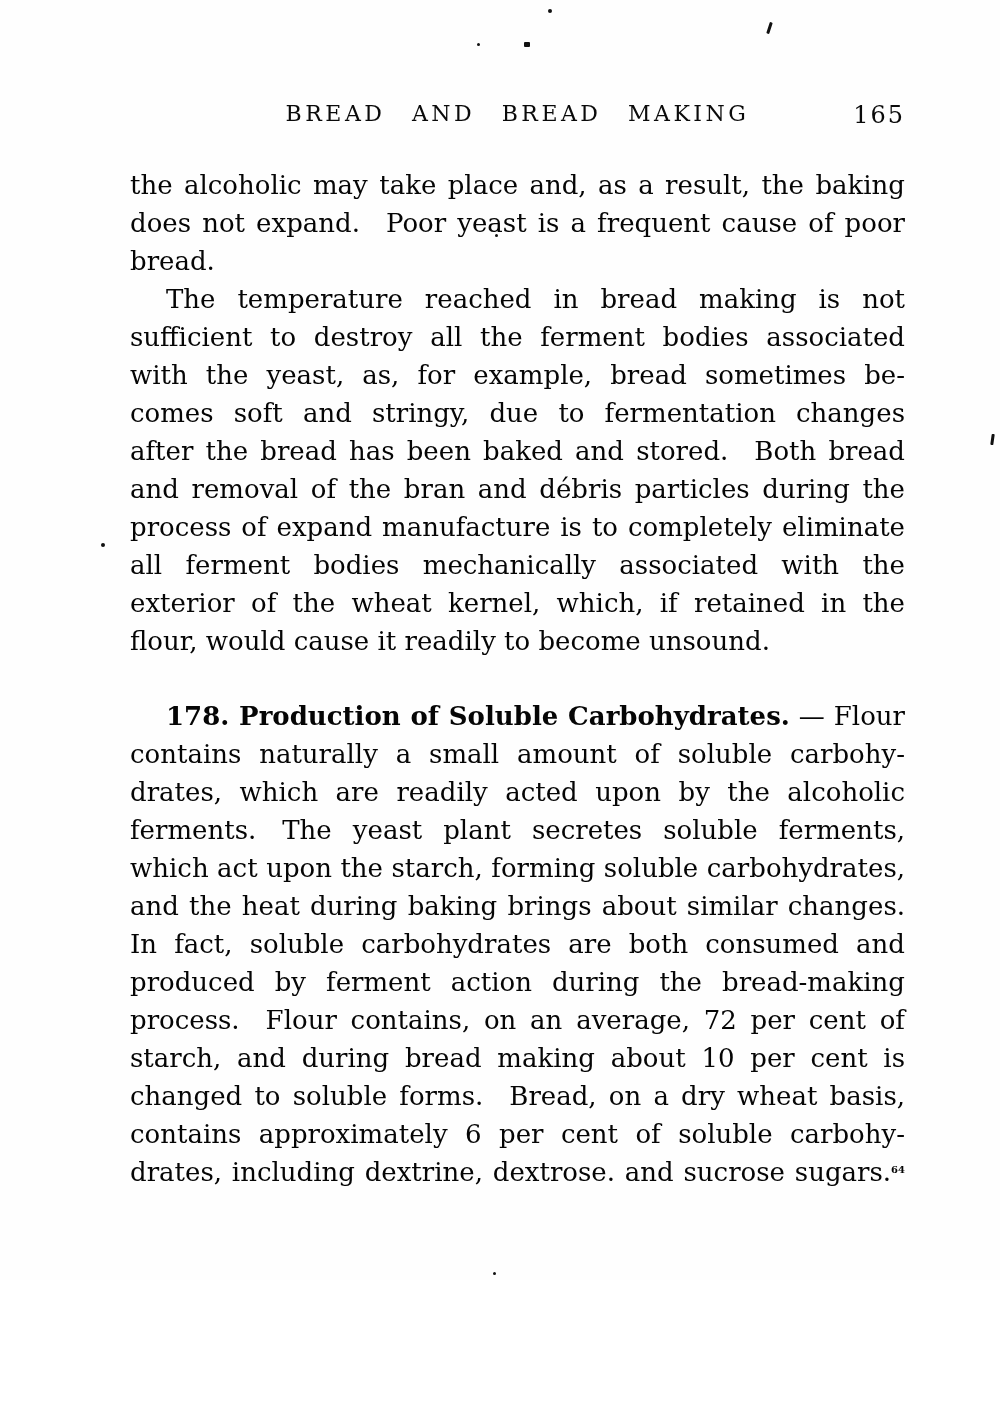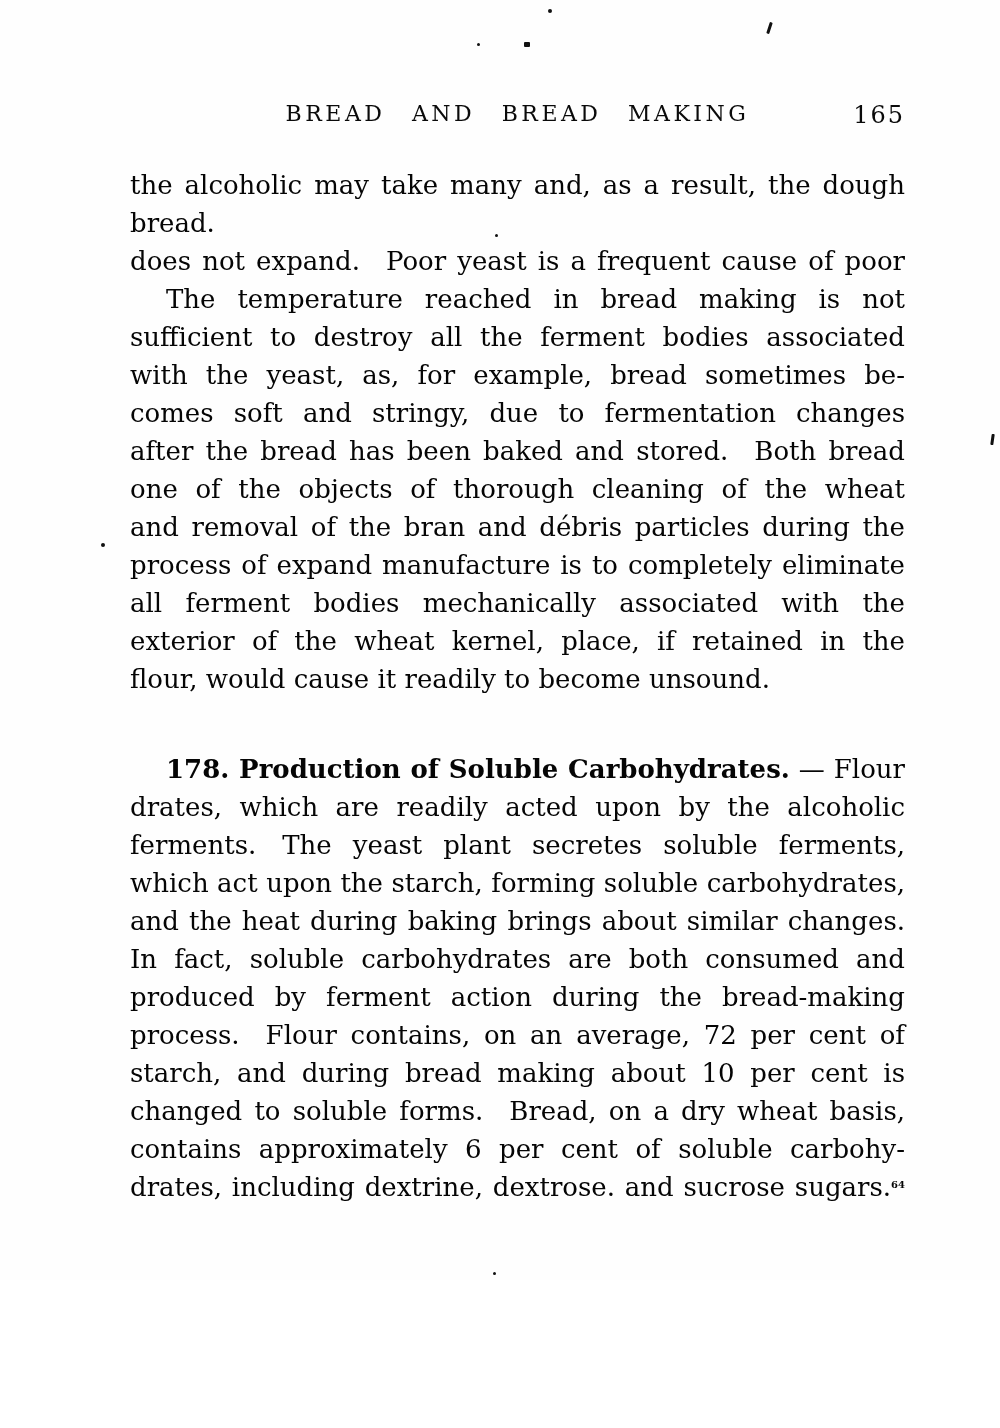--- a/index.html
+++ b/index.html
@@ -24,21 +24,21 @@
     font-size:24px;letter-spacing:2px;color:#0a0a0a;
   }
   .page-body{
     position:absolute;top:166px;left:130px;width:775px;
     font-size:26px;line-height:38px;
   }
   .tline{display:block;}
   .jline{text-align:justify;text-align-last:justify;}
   .lastline{text-align:left;}
   .indent{padding-left:36px;}
-  .sect{margin-top:52px;}
+  .sect{margin-top:37px;}
   .bold{font-weight:bold;}
   .fnref{
     font-weight:bold;font-size:10px;line-height:0;
     vertical-align:8px;letter-spacing:0;
   }
   .speck{position:absolute;background:#111;border-radius:50%;}
   .tick{position:absolute;background:#111;border-radius:1px;}
 </style>
 </head>
 <body>
@@ -46,43 +46,43 @@
 <div class="page">
 
   <div class="running-header">
     <span class="running-title">BREAD AND BREAD MAKING</span>
     <span class="page-number">165</span>
   </div>
 
   <div class="page-body">
 
     <section>
-      <div class="tline jline">the alcoholic may take many and, as a result, the dough</div>
+      <div class="tline jline">the alcoholic may take place and, as a result, the baking</div>
+      <div class="tline jline">does not expand. Poor yeast is a frequent cause of poor</div>
       <div class="tline lastline">bread.</div>
-      <div class="tline jline">does not expand. Poor yeast is a frequent cause of poor</div>
     </section>
 
     <section>
       <div class="tline jline indent">The temperature reached in bread making is not</div>
       <div class="tline jline">sufficient to destroy all the ferment bodies associated</div>
       <div class="tline jline">with the yeast, as, for example, bread sometimes be-</div>
       <div class="tline jline">comes soft and stringy, due to fermentation changes</div>
       <div class="tline jline">after the bread has been baked and stored. Both bread</div>
-      <div class="tline jline">one of the objects of thorough cleaning of the wheat</div>
       <div class="tline jline">and removal of the bran and débris particles during the</div>
       <div class="tline jline">process of expand manufacture is to completely eliminate</div>
       <div class="tline jline">all ferment bodies mechanically associated with the</div>
-      <div class="tline jline">exterior of the wheat kernel, place, if retained in the</div>
+      <div class="tline jline">exterior of the wheat kernel, which, if retained in the</div>
       <div class="tline lastline">flour, would cause it readily to become unsound.</div>
     </section>
 
     <section class="sect">
       <div class="tline jline indent">
         <span class="bold">178. Production of Soluble Carbohydrates.</span><span> — Flour</span>
       </div>
+      <div class="tline jline">contains naturally a small amount of soluble carbohy-</div>
       <div class="tline jline">drates, which are readily acted upon by the alcoholic</div>
       <div class="tline jline">ferments. The yeast plant secretes soluble ferments,</div>
       <div class="tline jline">which act upon the starch, forming soluble carbohydrates,</div>
       <div class="tline jline">and the heat during baking brings about similar changes.</div>
       <div class="tline jline">In fact, soluble carbohydrates are both consumed and</div>
       <div class="tline jline">produced by ferment action during the bread-making</div>
       <div class="tline jline">process. Flour contains, on an average, 72 per cent of</div>
       <div class="tline jline">starch, and during bread making about 10 per cent is</div>
       <div class="tline jline">changed to soluble forms. Bread, on a dry wheat basis,</div>
       <div class="tline jline">contains approximately 6 per cent of soluble carbohy-</div>

